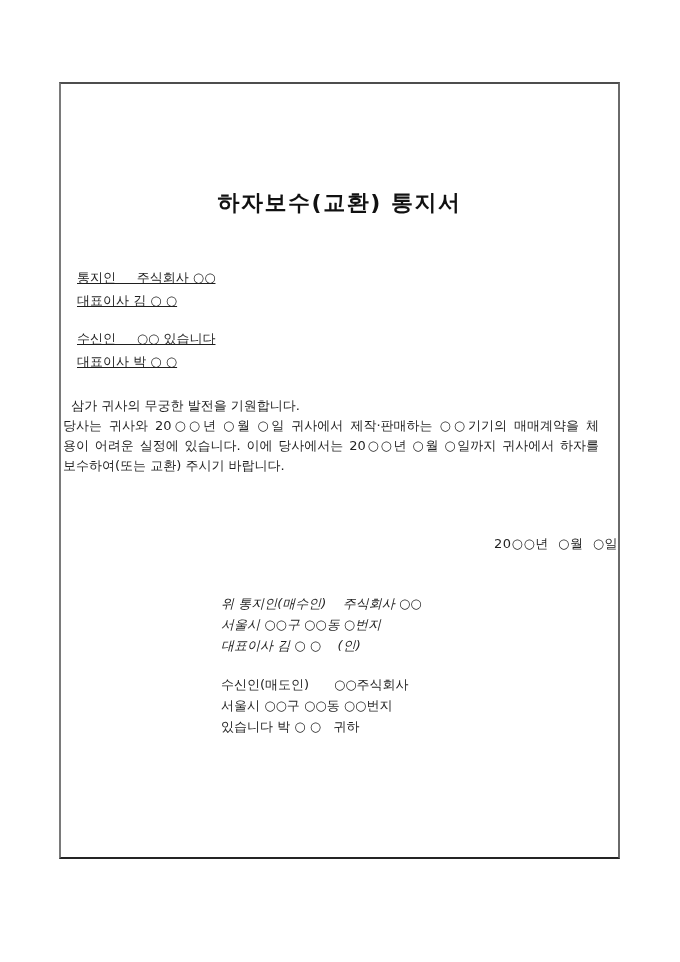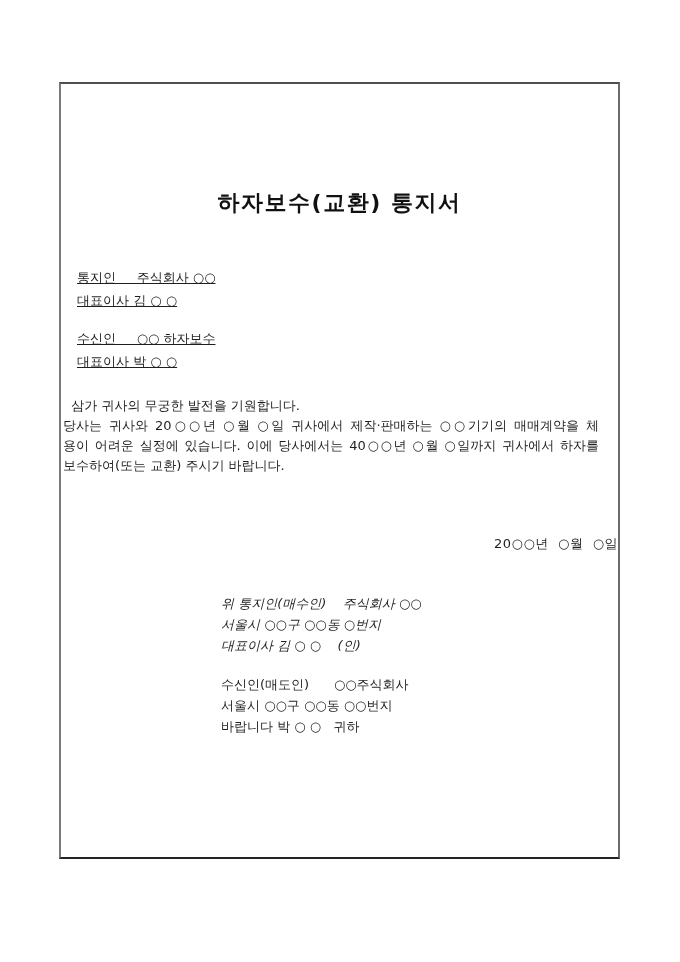--- a/index.html
+++ b/index.html
@@ -85,38 +85,38 @@
 <body>
 
 <div class="doc-page">
 
   <h1 class="doc-title">하자보수(교환) 통지서</h1>
 
   <div class="parties-block">
     <div class="line">통지인     주식회사 ○○</div>
     <div class="line">대표이사 김 ○ ○</div>
     <div class="party-gap"></div>
-    <div class="line">수신인     ○○ 하자보수</div>
+    <div class="line">수신인     ○○ 있습니다</div>
     <div class="line">대표이사 박 ○ ○</div>
   </div>
 
   <div class="body-block">
     <div class="bline">  삼가 귀사의 무궁한 발전을 기원합니다.</div>
     <div class="bline just">당사는 귀사와 20○○년 ○월 ○일 귀사에서 제작·판매하는 ○○기기의 매매계약을 체</div>
-    <div class="bline just">용이 어려운 실정에 있습니다. 이에 당사에서는 40○○년 ○월 ○일까지 귀사에서 하자를</div>
+    <div class="bline just">용이 어려운 실정에 있습니다. 이에 당사에서는 20○○년 ○월 ○일까지 귀사에서 하자를</div>
     <div class="bline">보수하여(또는 교환) 주시기 바랍니다.</div>
   </div>
 
   <div class="date-line">20○○년  ○월  ○일</div>
 
   <div class="sig-block sig-notifier">
     <div class="line">위 통지인(매수인)    주식회사 ○○</div>
     <div class="line">서울시 ○○구 ○○동 ○번지</div>
     <div class="line">대표이사 김 ○ ○    (인)</div>
   </div>
 
   <div class="sig-block sig-recipient">
     <div class="line">수신인(매도인)      ○○주식회사</div>
     <div class="line">서울시 ○○구 ○○동 ○○번지</div>
-    <div class="line">바랍니다 박 ○ ○   귀하</div>
+    <div class="line">있습니다 박 ○ ○   귀하</div>
   </div>
 
 </div>
 
 </body></html>

